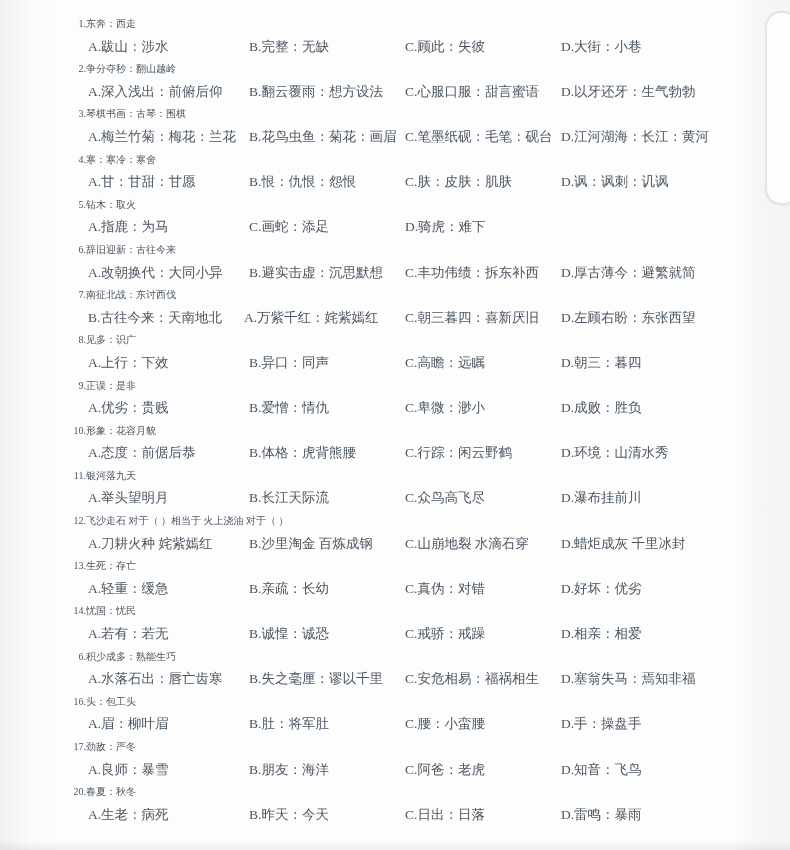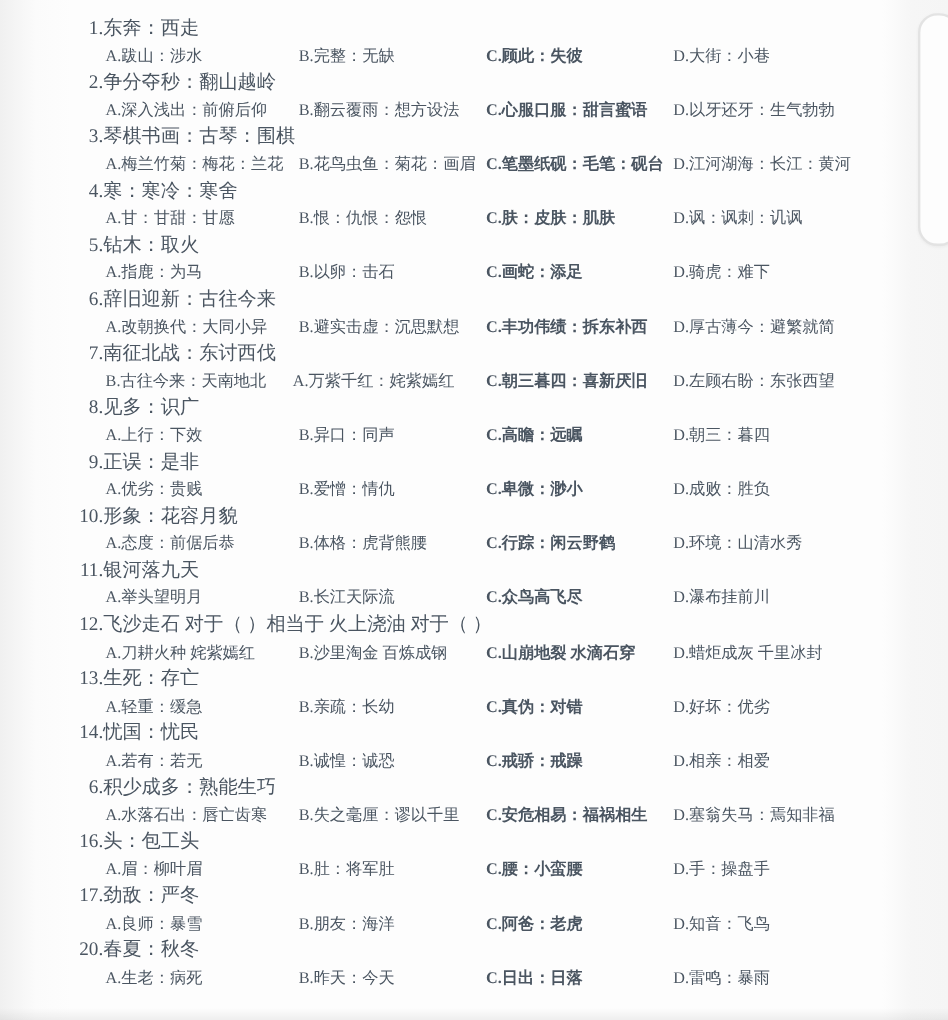--- a/index.html
+++ b/index.html
@@ -21,33 +21,33 @@
   }
   .scroll-thumb{
     position:absolute;top:11px;right:-9px;width:30px;height:190px;
     background:#fdfdfd;border:2px solid #e3e3e3;border-radius:16px;
     box-shadow:0 1px 3px rgba(0,0,0,0.05);
   }
   .content{position:absolute;left:0;top:13px;right:0;}
   .question{}
   .stem-line{
     height:22.6px;line-height:22.6px;padding-left:64px;
-    font-size:16px;white-space:nowrap;
+    font-size:10px;white-space:nowrap;
   }
   .qnum{display:inline-block;width:22px;text-align:right;}
   .stem{}
   .opts{
     height:22.6px;line-height:22.6px;padding-left:88px;
     display:flex;flex-wrap:nowrap;align-items:center;
     font-size:13.5px;white-space:nowrap;
   }
   .opt{flex:0 0 auto;padding-right:6px;}
   .opt.col-a{min-width:155px;}
   .opt.col-b{min-width:150px;}
-  .opt.col-c{min-width:150px;font-weight:bold;}
+  .opt.col-c{min-width:150px;}
   .opt.col-d{min-width:0;}
 </style>
 </head>
 <body>
 
 <div class="canvas">
   <main class="content" id="qlist">
   <section class="question">
     <div class="stem-line"><span class="qnum">1.</span><span class="stem">东奔：西走</span></div>
     <div class="opts">
@@ -85,21 +85,20 @@
       <span class="opt col-b">B.恨：仇恨：怨恨</span>
       <span class="opt col-c">C.肤：皮肤：肌肤</span>
       <span class="opt col-d">D.讽：讽刺：讥讽</span>
     </div>
   </section>
 
   <section class="question">
     <div class="stem-line"><span class="qnum">5.</span><span class="stem">钻木：取火</span></div>
     <div class="opts">
       <span class="opt col-a">A.指鹿：为马</span>
-      <span class="opt col-b">B.以卵：击石</span>
       <span class="opt col-c">C.画蛇：添足</span>
       <span class="opt col-d">D.骑虎：难下</span>
     </div>
   </section>
 
   <section class="question">
     <div class="stem-line"><span class="qnum">6.</span><span class="stem">辞旧迎新：古往今来</span></div>
     <div class="opts">
       <span class="opt col-a">A.改朝换代：大同小异</span>
       <span class="opt col-b">B.避实击虚：沉思默想</span>

